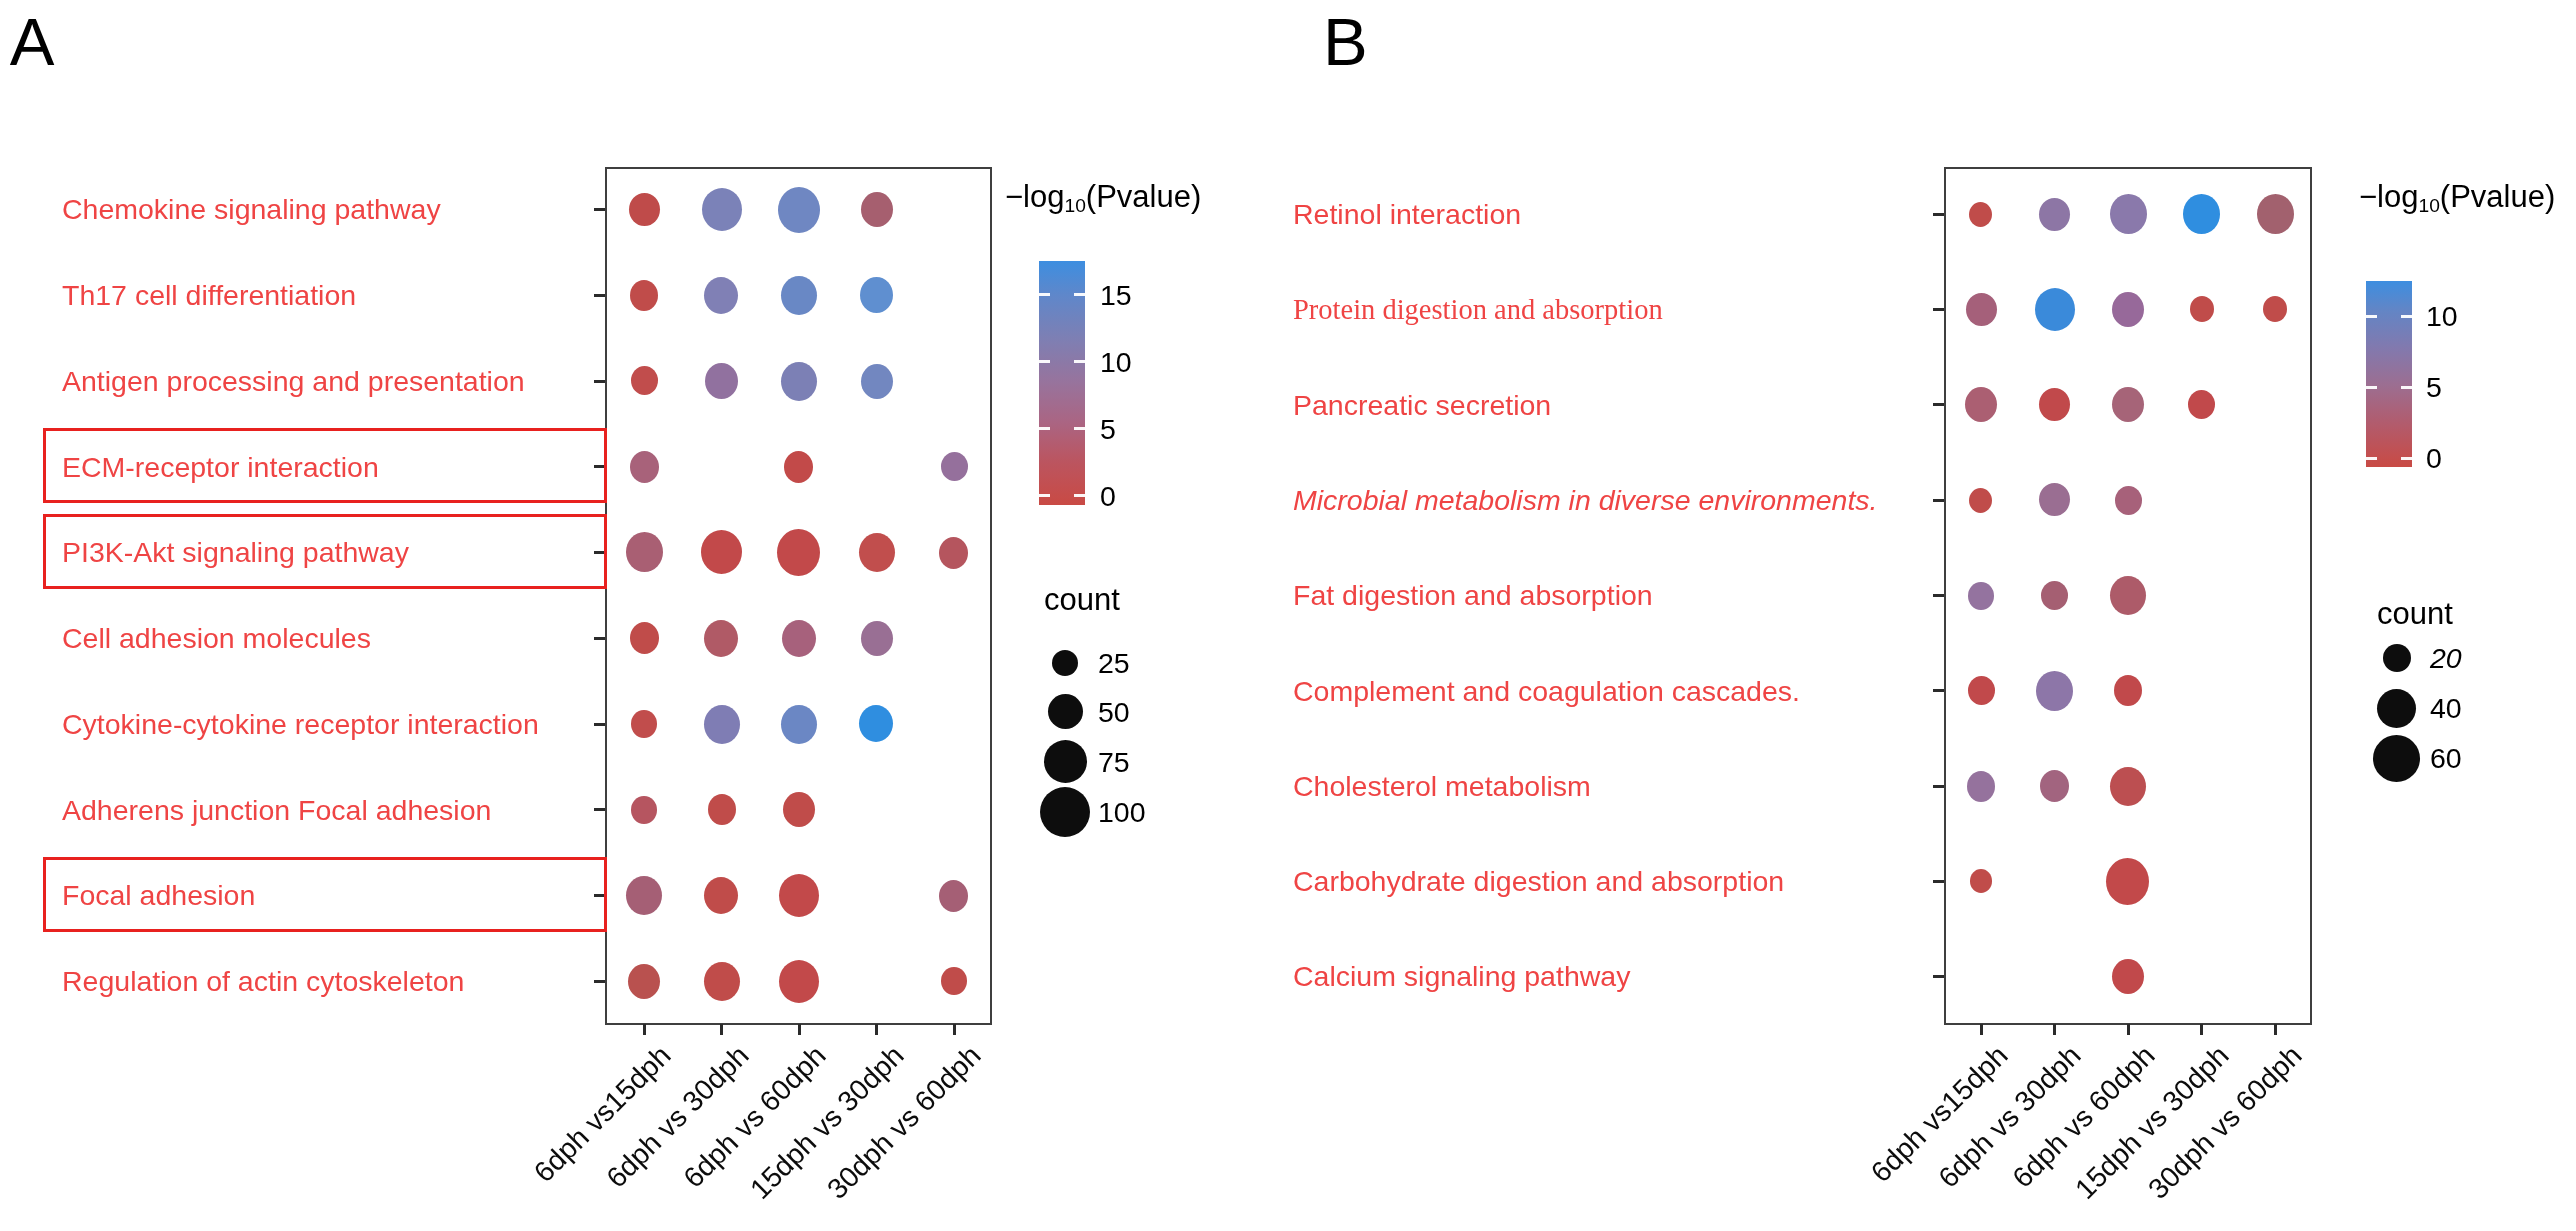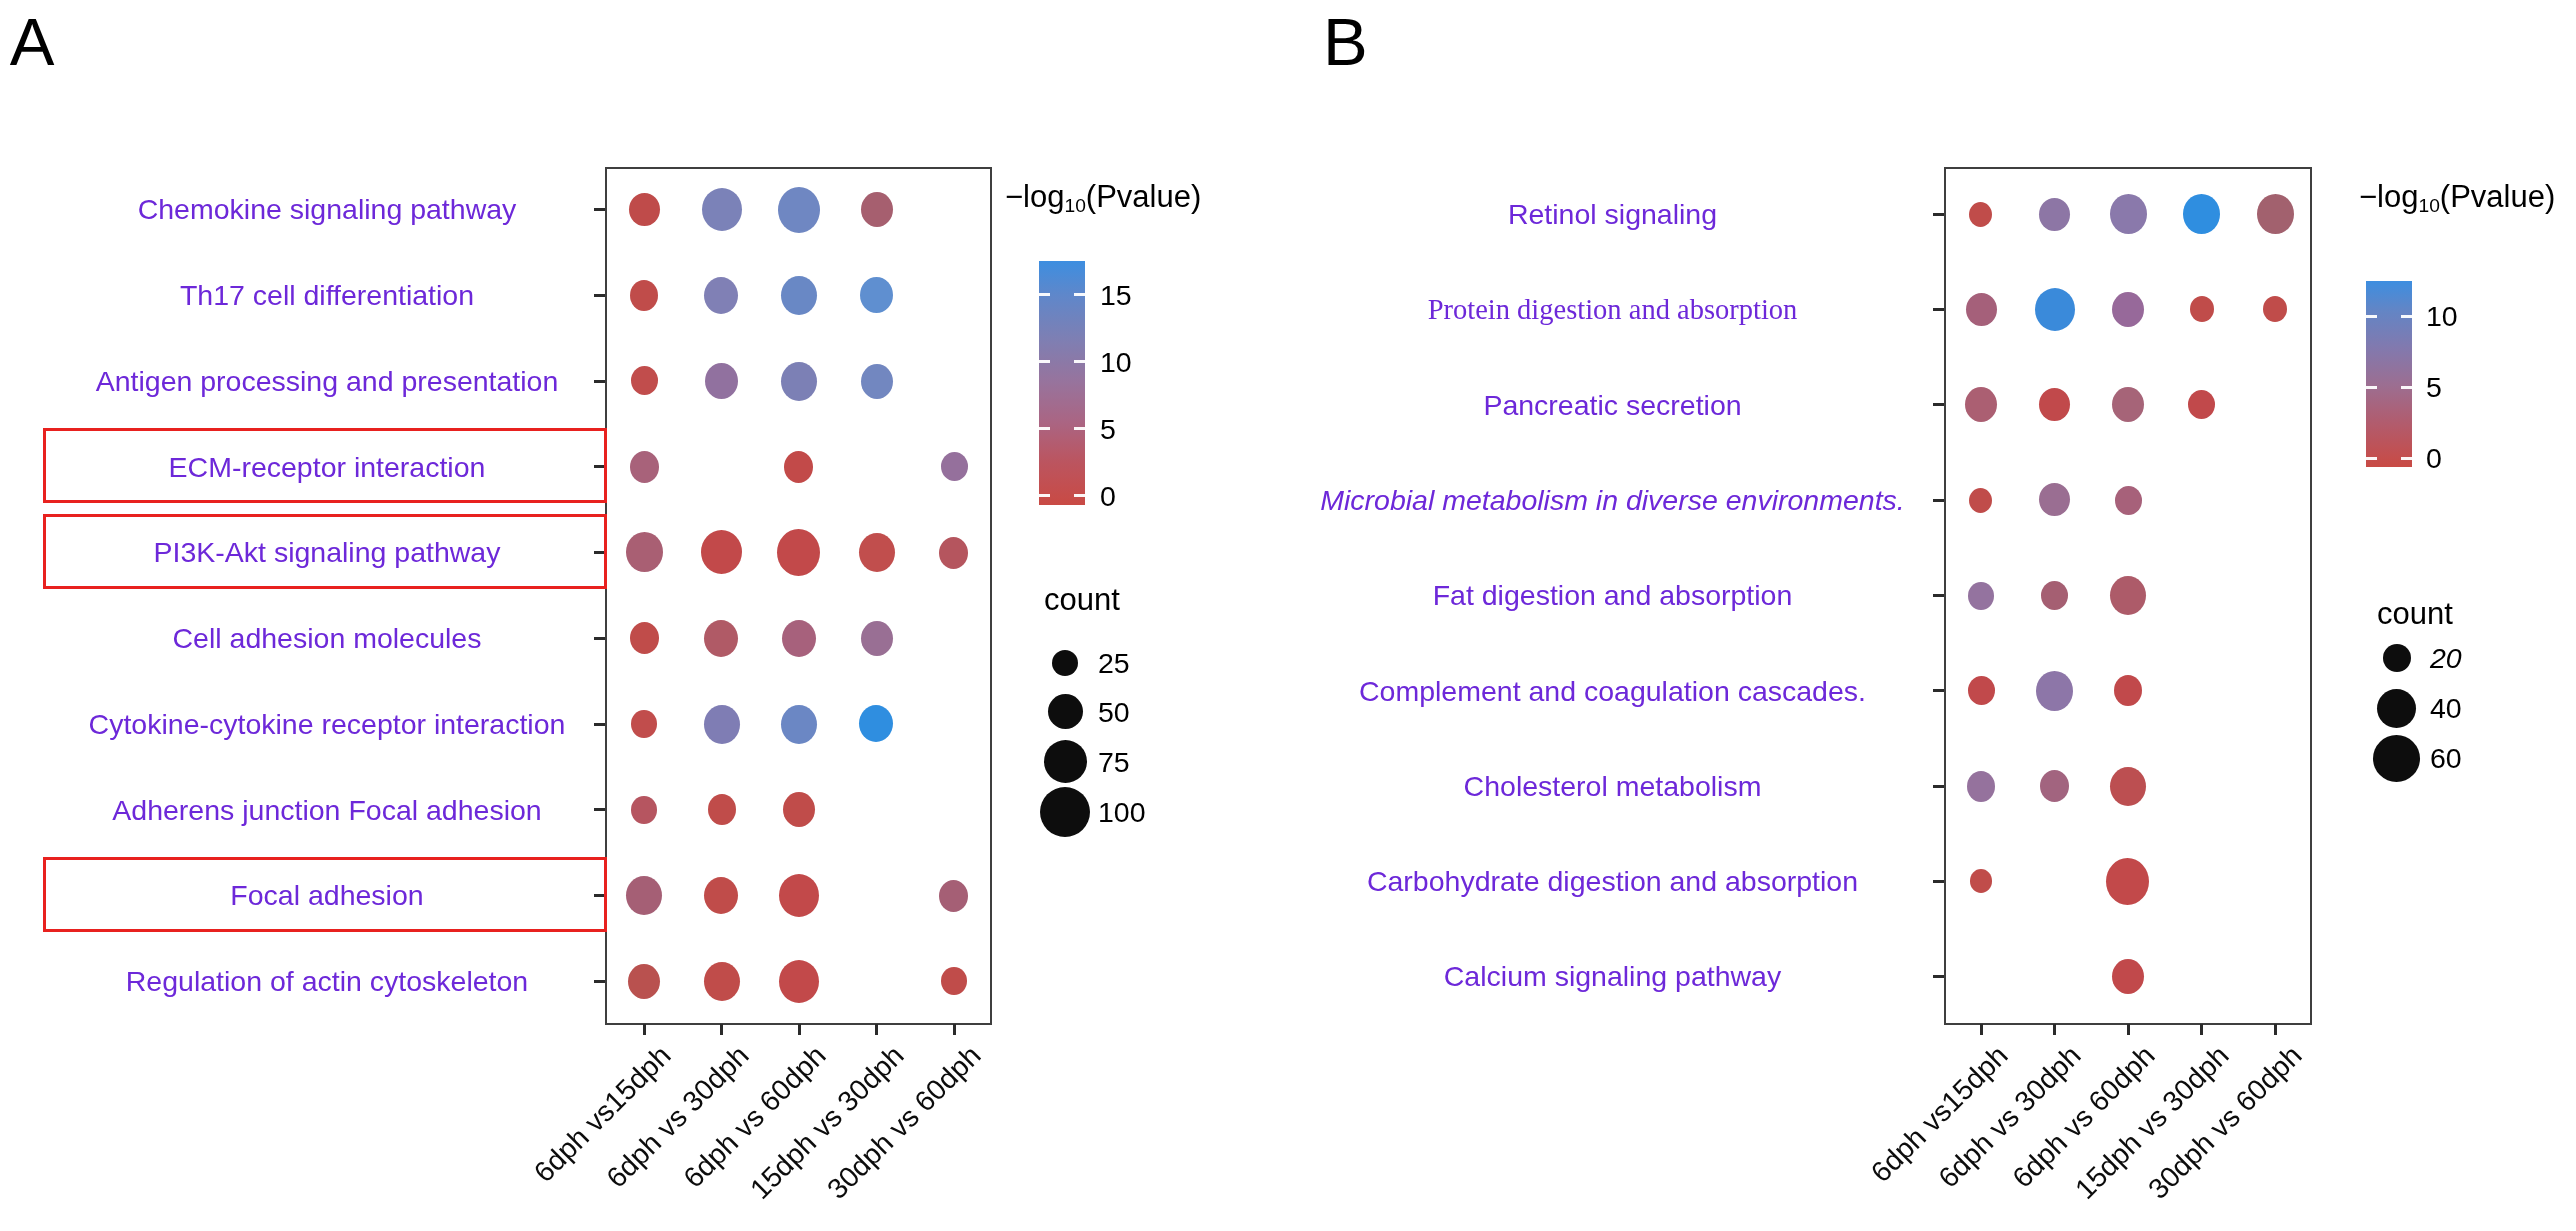--- a/index.html
+++ b/index.html
@@ -4,21 +4,21 @@
 <style>
   html,body{margin:0;padding:0;background:#ffffff;}
   .canvas{position:relative;width:2576px;height:1232px;background:#ffffff;overflow:hidden;
           font-family:"Liberation Sans", sans-serif;color:#111;}
   .panel-letter{position:absolute;font-size:67px;font-weight:400;color:#000;line-height:1;}
   .plot-frame{position:absolute;border:2.1px solid #3f3f3f;background:#ffffff;box-sizing:border-box;}
   .gridline-v{position:absolute;width:1.4px;background:#e4e4e4;}
   .gridline-h{position:absolute;height:1.4px;background:#e4e4e4;}
   .tick-b{position:absolute;width:2.8px;height:11px;background:#2b2b2b;}
   .tick-l{position:absolute;width:11px;height:2.8px;background:#2b2b2b;}
-  .ylab{position:absolute;font-size:28.5px;line-height:36px;text-align:center;color:#6d28d9;white-space:nowrap;}
+  .ylab{position:absolute;font-size:28.5px;line-height:36px;text-align:left;color:#ef4444;white-space:nowrap;}
   .xlab{position:absolute;font-size:28.5px;line-height:32px;text-align:right;color:#0c0c0c;white-space:nowrap;
         transform:rotate(-45deg);transform-origin:100% 0;}
   .dot{position:absolute;border-radius:50%;}
   .hlbox{position:absolute;border:3.5px solid #e8211f;box-sizing:border-box;background:transparent;}
   .legend-title{position:absolute;font-size:31px;color:#000;white-space:nowrap;}
   .legend-title .sub{font-size:0.62em;vertical-align:-0.28em;}
   .colorbar{position:absolute;}
   .cbar-tick{position:absolute;height:2.8px;background:#ffffff;opacity:.95;}
   .cbar-label{position:absolute;font-size:28.5px;line-height:28.5px;color:#000;}
   .count-title{position:absolute;font-size:31px;color:#000;}
@@ -170,21 +170,21 @@
       <div class="tick-b" style="left: 2274px; top: 1024px;"></div>
       <div class="tick-l" style="left: 1933px; top: 213px;"></div>
       <div class="tick-l" style="left: 1933px; top: 308px;"></div>
       <div class="tick-l" style="left: 1933px; top: 403px;"></div>
       <div class="tick-l" style="left: 1933px; top: 499px;"></div>
       <div class="tick-l" style="left: 1933px; top: 594px;"></div>
       <div class="tick-l" style="left: 1933px; top: 689px;"></div>
       <div class="tick-l" style="left: 1933px; top: 785px;"></div>
       <div class="tick-l" style="left: 1933px; top: 880px;"></div>
       <div class="tick-l" style="left: 1933px; top: 975px;"></div>
-      <div class="ylab" style="left: 1293px; top: 196px; width: 639px;">Retinol signaling</div>
+      <div class="ylab" style="left: 1293px; top: 196px; width: 639px;">Retinol interaction</div>
       <div class="ylab" style="left: 1293px; top: 292px; width: 639px; font-family: Liberation Serif, serif;">Protein digestion and absorption</div>
       <div class="ylab" style="left: 1293px; top: 387px; width: 639px;">Pancreatic secretion</div>
       <div class="ylab" style="left: 1293px; top: 482px; width: 639px; font-style: italic;">Microbial metabolism in diverse environments.</div>
       <div class="ylab" style="left: 1293px; top: 577px; width: 639px;">Fat digestion and absorption</div>
       <div class="ylab" style="left: 1293px; top: 673px; width: 639px;">Complement and coagulation cascades.</div>
       <div class="ylab" style="left: 1293px; top: 768px; width: 639px;">Cholesterol metabolism</div>
       <div class="ylab" style="left: 1293px; top: 863px; width: 639px;">Carbohydrate digestion and absorption</div>
       <div class="ylab" style="left: 1293px; top: 958px; width: 639px;">Calcium signaling pathway</div>
       <div class="xlab" style="left: 1727px; top: 1039px; width: 264px;">6dph vs15dph</div>
       <div class="xlab" style="left: 1800px; top: 1039px; width: 264px;">6dph vs 30dph</div>

